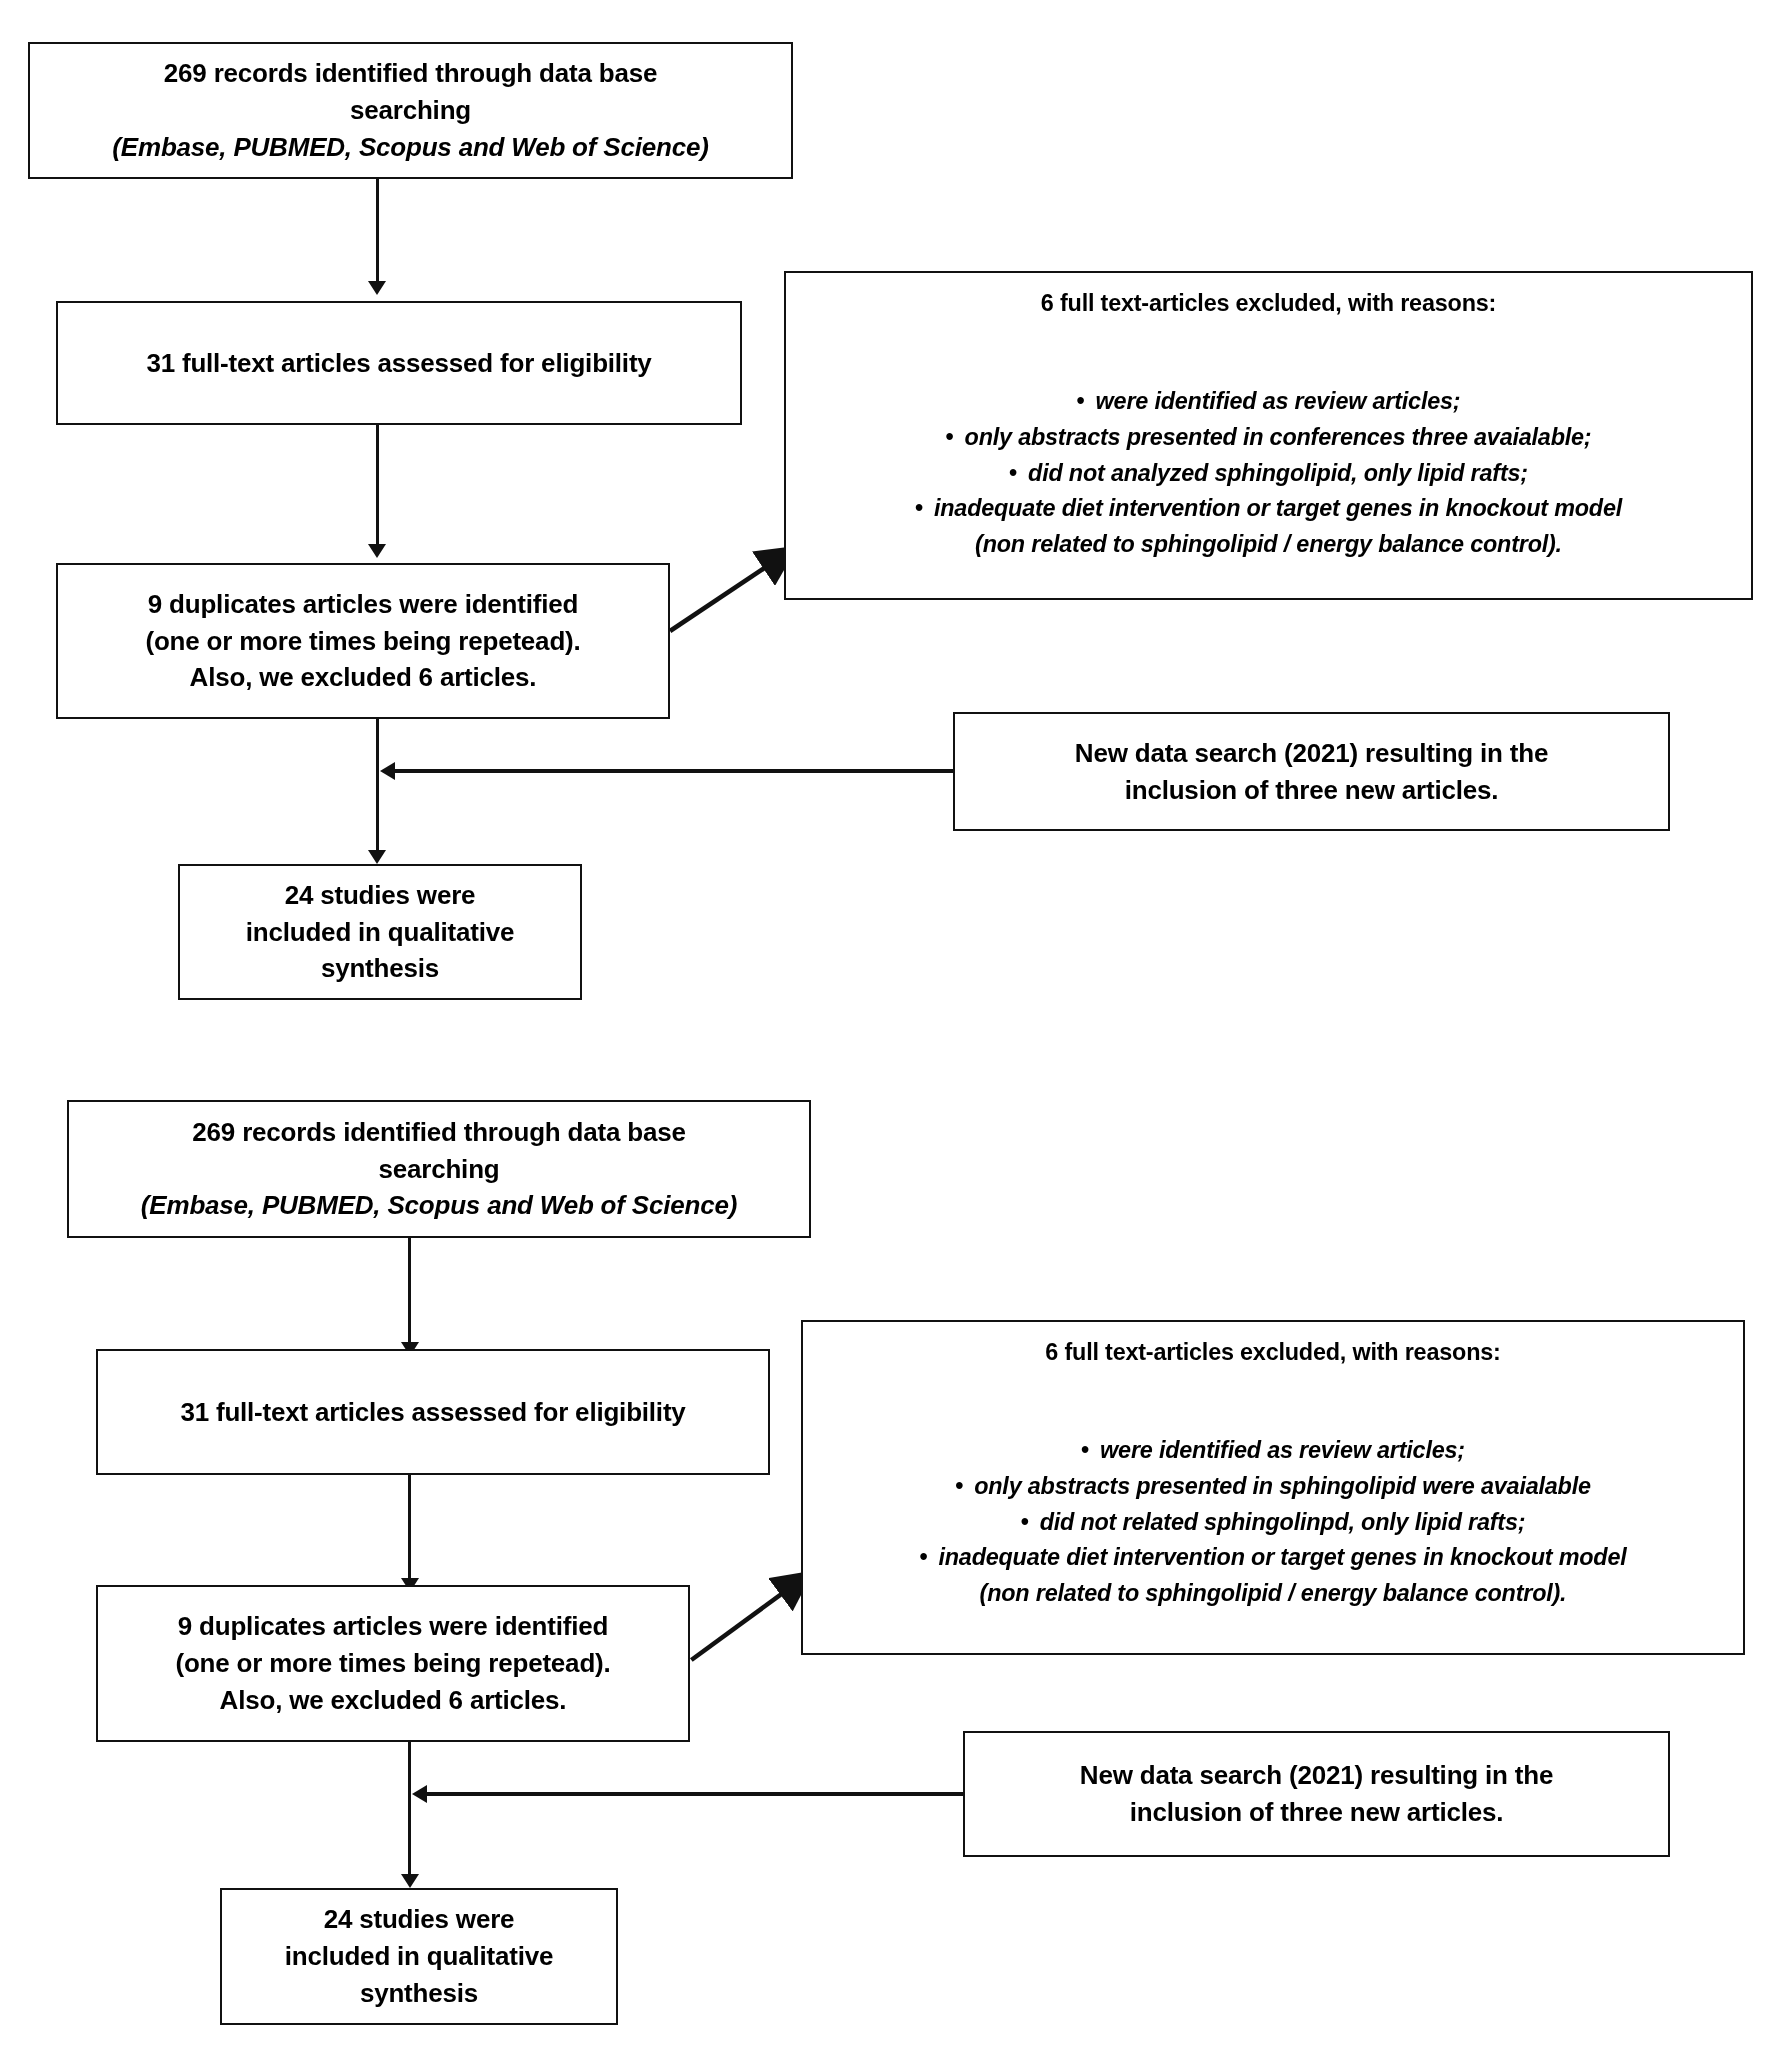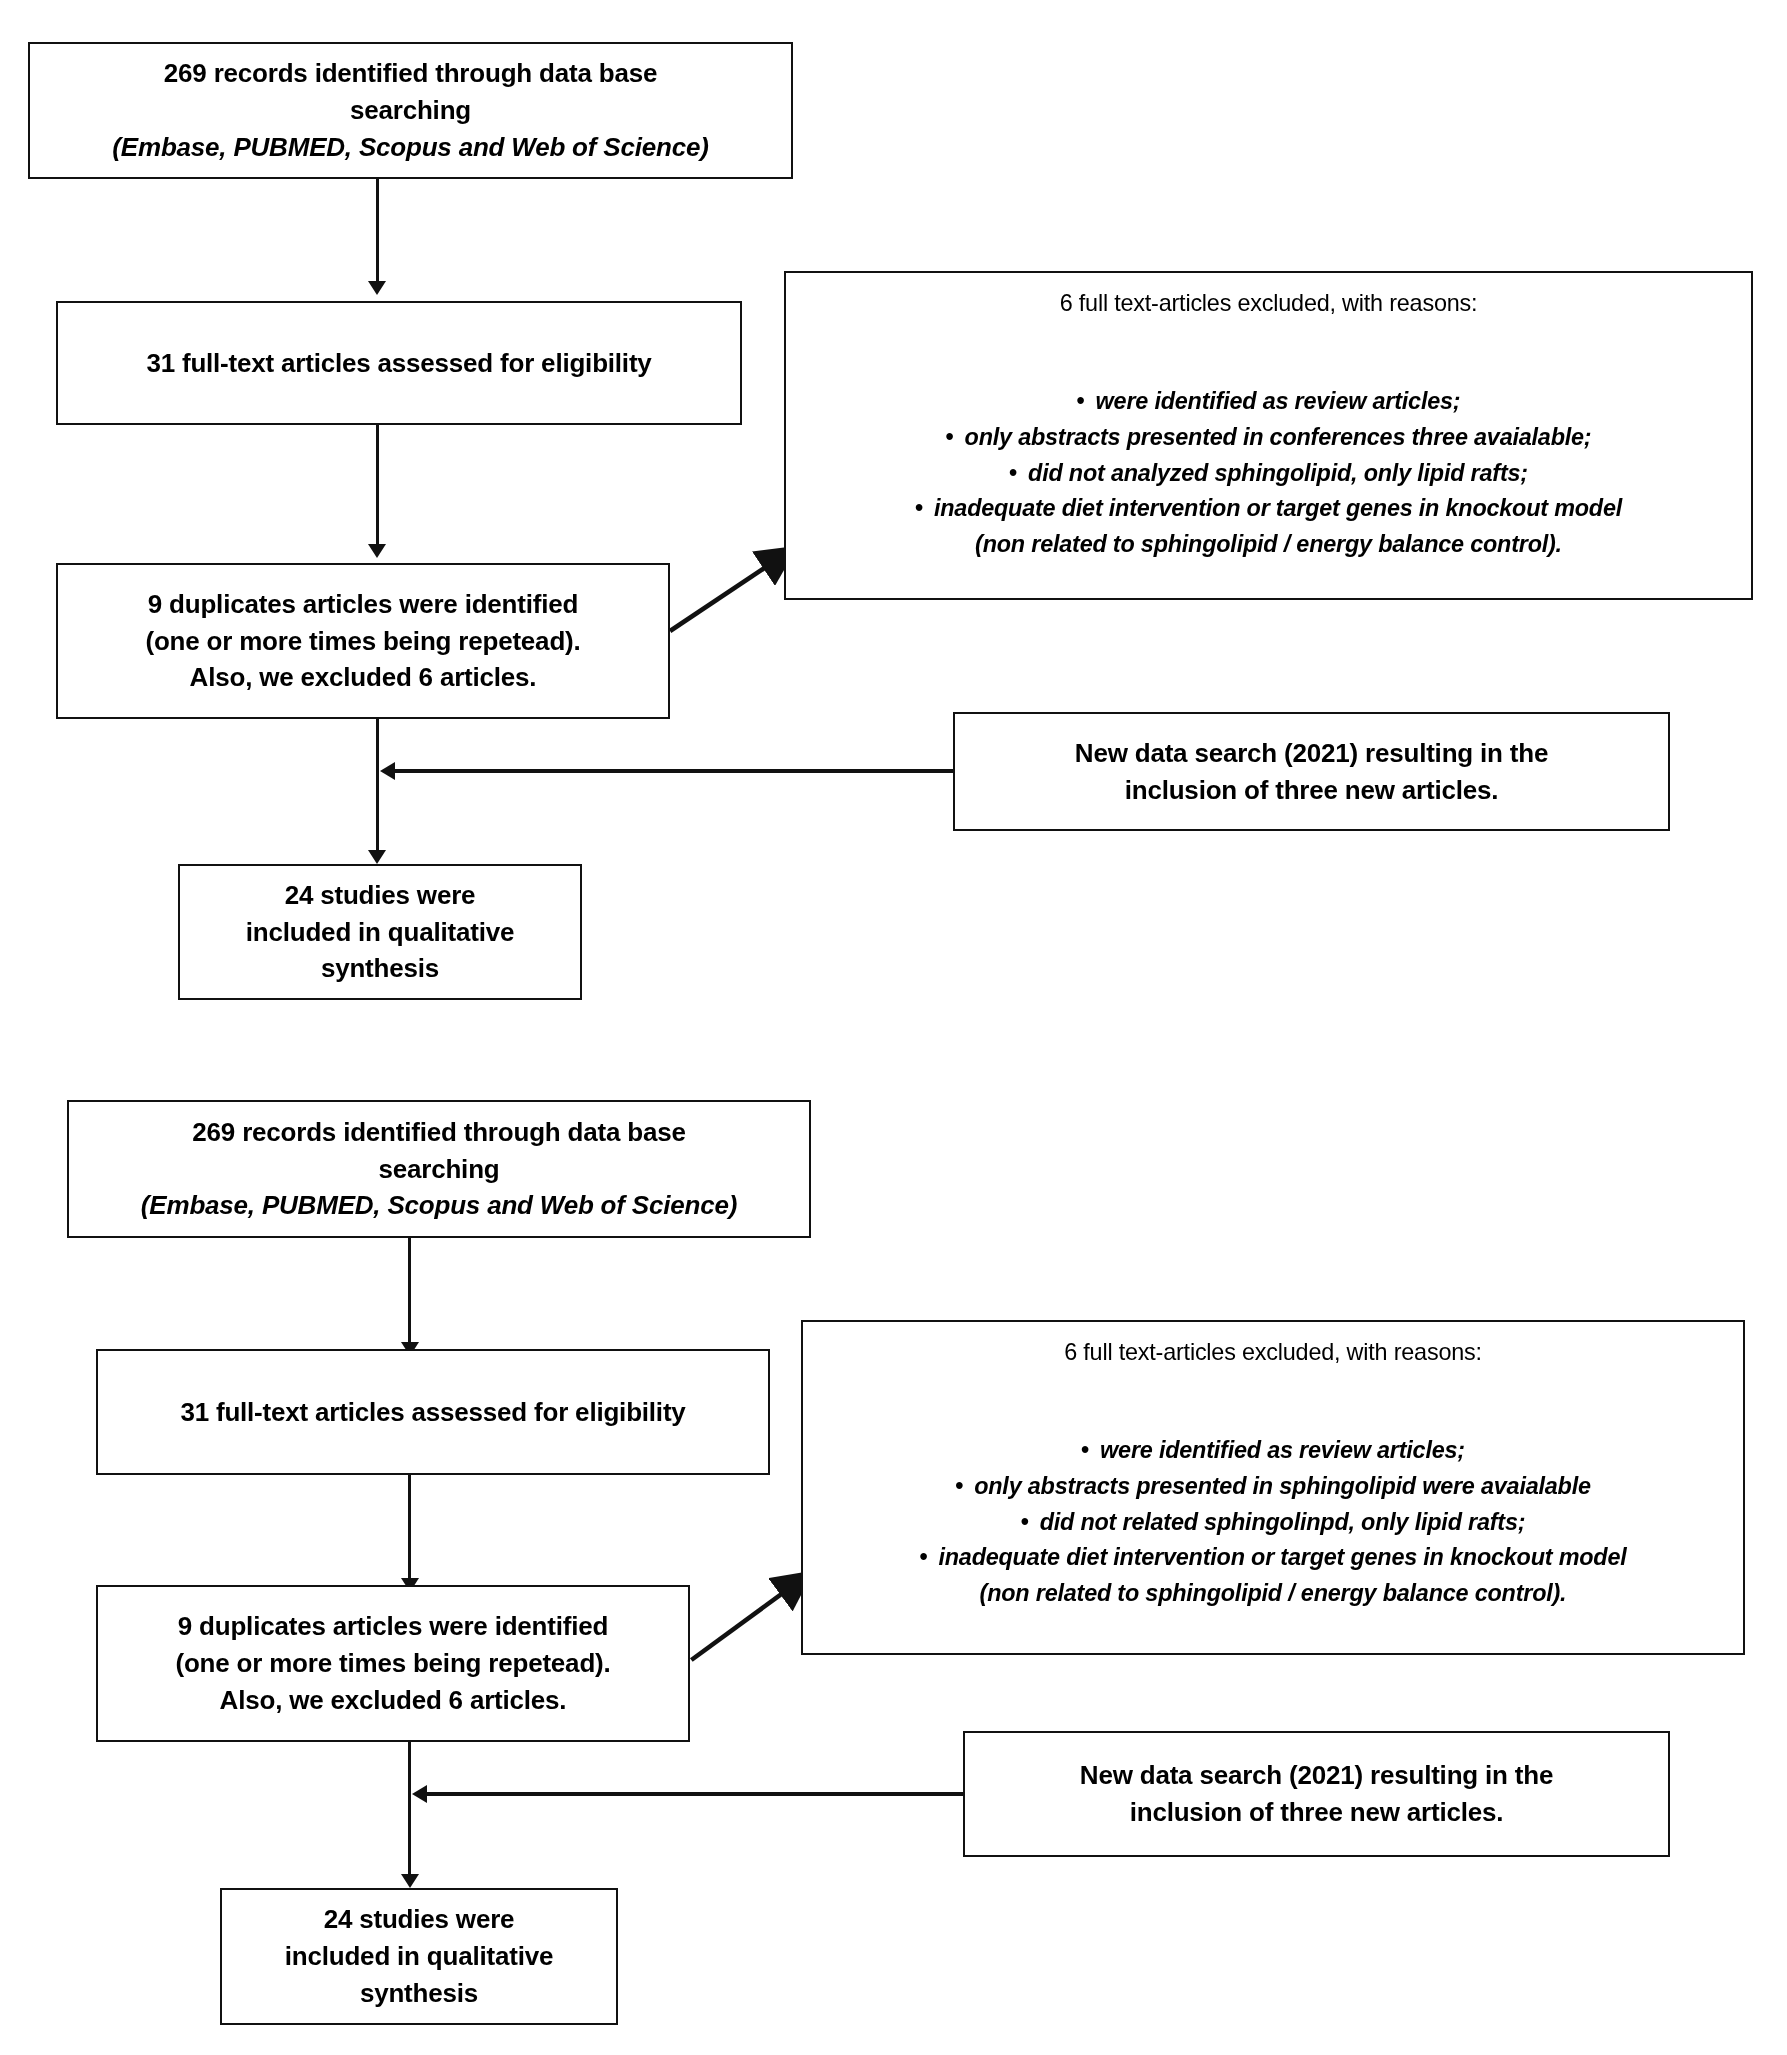--- a/index.html
+++ b/index.html
@@ -40,21 +40,21 @@
   }
   .arrow-left{
     position:absolute;width:0;height:0;
     border-top:9.2px solid transparent;
     border-bottom:9.2px solid transparent;
     border-right:15px solid #111111;
   }
   .diag{position:absolute;overflow:visible;}
 
   
-  .excl-title{font-weight:400;font-style:normal;display:block;width:100%;}
+  .excl-title{font-weight:700;font-style:normal;display:block;width:100%;}
   .excl-gap{display:block;height:39px;}
   .excl-list{
     display:block;width:100%;
     font-style:italic;font-weight:700;
     line-height:1.52;
     margin-top:25px;
   }
   .excl-list .li{display:block;width:100%;}
   .bullet{display:inline-block;margin-right:11px;font-style:normal;transform:translateY(-1.3px);}
   .li.cont{display:block;width:100%;}

